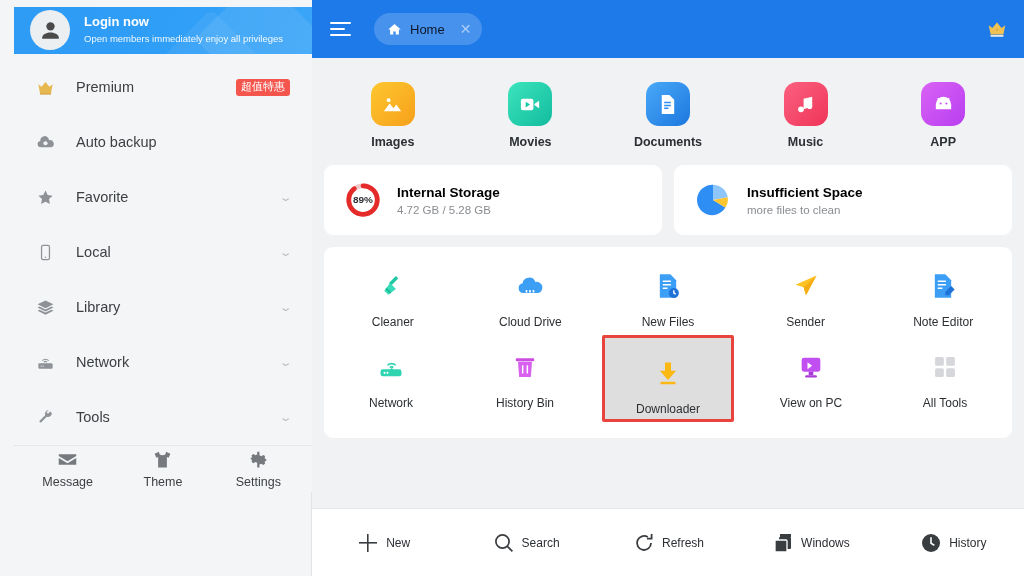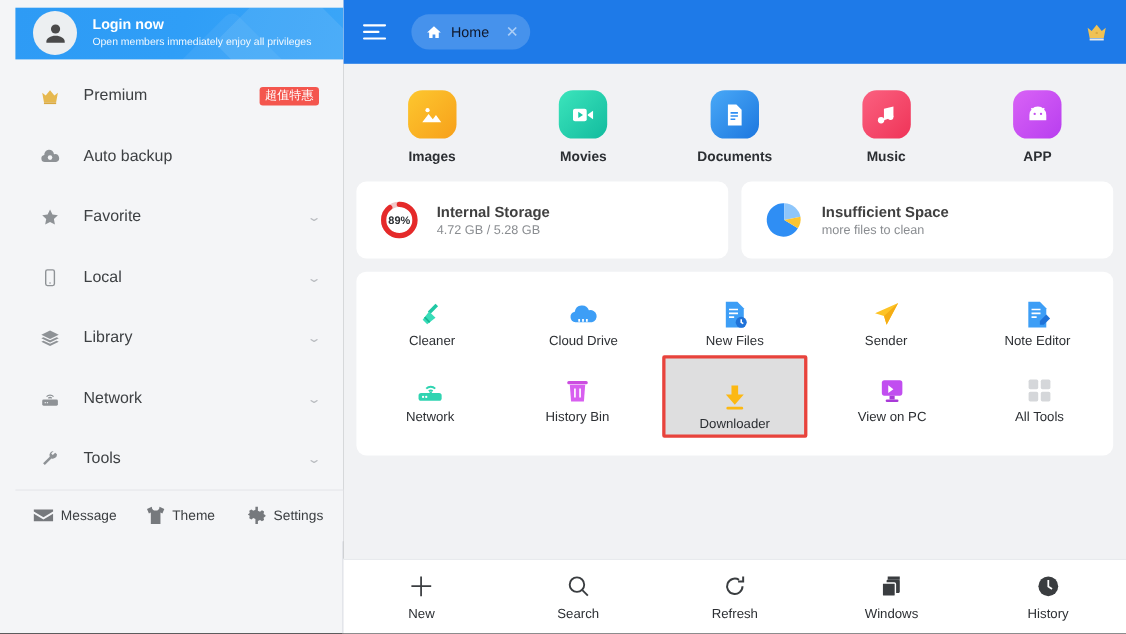--- a/index.html
+++ b/index.html
@@ -110,21 +110,21 @@
 
   .sb-bottom {
     height: 66px;
     border-top: 1px solid #e4e6ea;
     display: flex;
     align-items: center;
     background: #f4f5f7;
     padding: 0 6px;
   }
   .sb-bot-item {
-    flex: 1; display: flex; flex-direction: row;
+    flex: 1; display: flex; flex-direction: column;
     align-items: center; justify-content: center; gap: 5px;
     cursor: pointer;
   }
   .sb-bot-item svg { fill: #76797d; }
   .sb-bot-lbl { font-size: 12.5px; color: #3d4043; }
 
   
   .main {
     width: 712px; height: 576px;
     display: flex; flex-direction: column;
@@ -188,52 +188,52 @@
   .cat-ico svg { width: 23px; height: 23px; fill: #fff; }
   .cat-lbl { font-size: 12.5px; font-weight: bold; color: #2c2f33; }
 
   .cards { display: flex; gap: 12px; margin-bottom: 12px; }
   .card {
     flex: 1; height: 70px; background: #fff; border-radius: 9px;
     display: flex; align-items: center; padding: 0 20px;
     cursor: pointer;
   }
   .card-ico { flex: none; margin-right: 15px; display: flex; justify-content: flex-end; }
-  .card-title { font-size: 13.5px; font-weight: bold; color: #404040; }
+  .card-title { font-size: 13.5px; font-weight: bold; color: #000000; }
   .card-sub { font-size: 11.5px; color: #8a8d91; margin-top: 4px; }
 
   .tools {
     background: #fff; border-radius: 9px;
     padding: 14px 0 16px 0;
   }
   .tool-row { display: flex; }
   .tool {
     flex: 1; display: flex; flex-direction: column;
     align-items: center; justify-content: center;
-    gap: 0; padding: 8px 0 6px 0; cursor: pointer;
+    gap: 12px; padding: 8px 0 6px 0; cursor: pointer;
     margin: 0 4px;
   }
   .tool-ico { height: 34px; display: flex; align-items: center; }
   .tool-lbl { font-size: 12px; color: #2c2f33; }
   .tool.highlight {
     background: #dededf;
     border: 3px solid #e8433c;
     border-radius: 2px;
     padding: 18px 0 3px 0;
     margin: 0 10px;
   }
 
   .bottombar {
     height: 68px; background: #fff;
     border-top: 1px solid #e6e8eb;
     display: flex; align-items: center;
     flex: none;
   }
   .bb-item {
-    flex: 1; display: flex; flex-direction: column;
+    flex: 1; display: flex; flex-direction: row;
     align-items: center; justify-content: center; gap: 6px;
     cursor: pointer;
   }
   .bb-item svg { fill: #3a3d40; }
   .bb-lbl { font-size: 12px; color: #2c2f33; }
 </style>
 </head>
 <body>
 
 <div class="screen">

